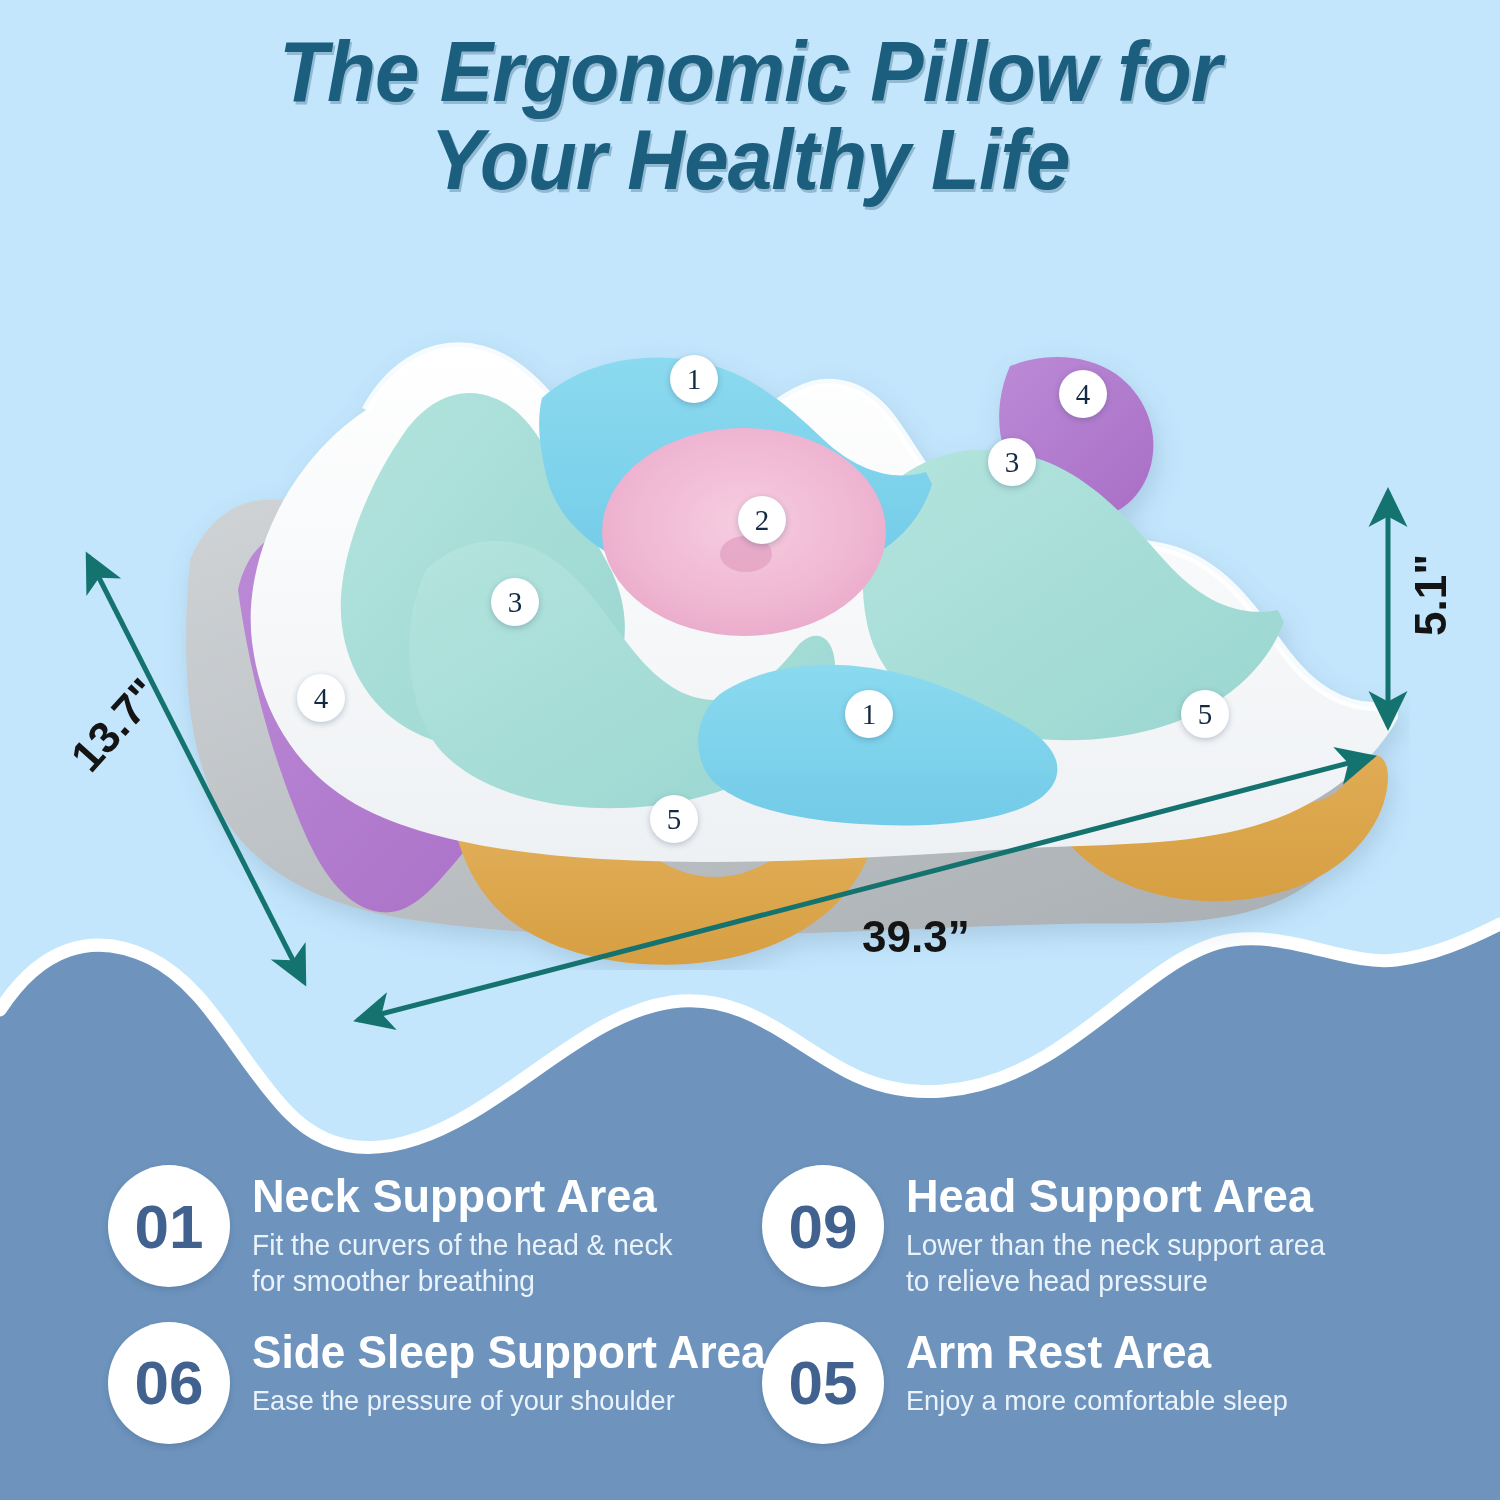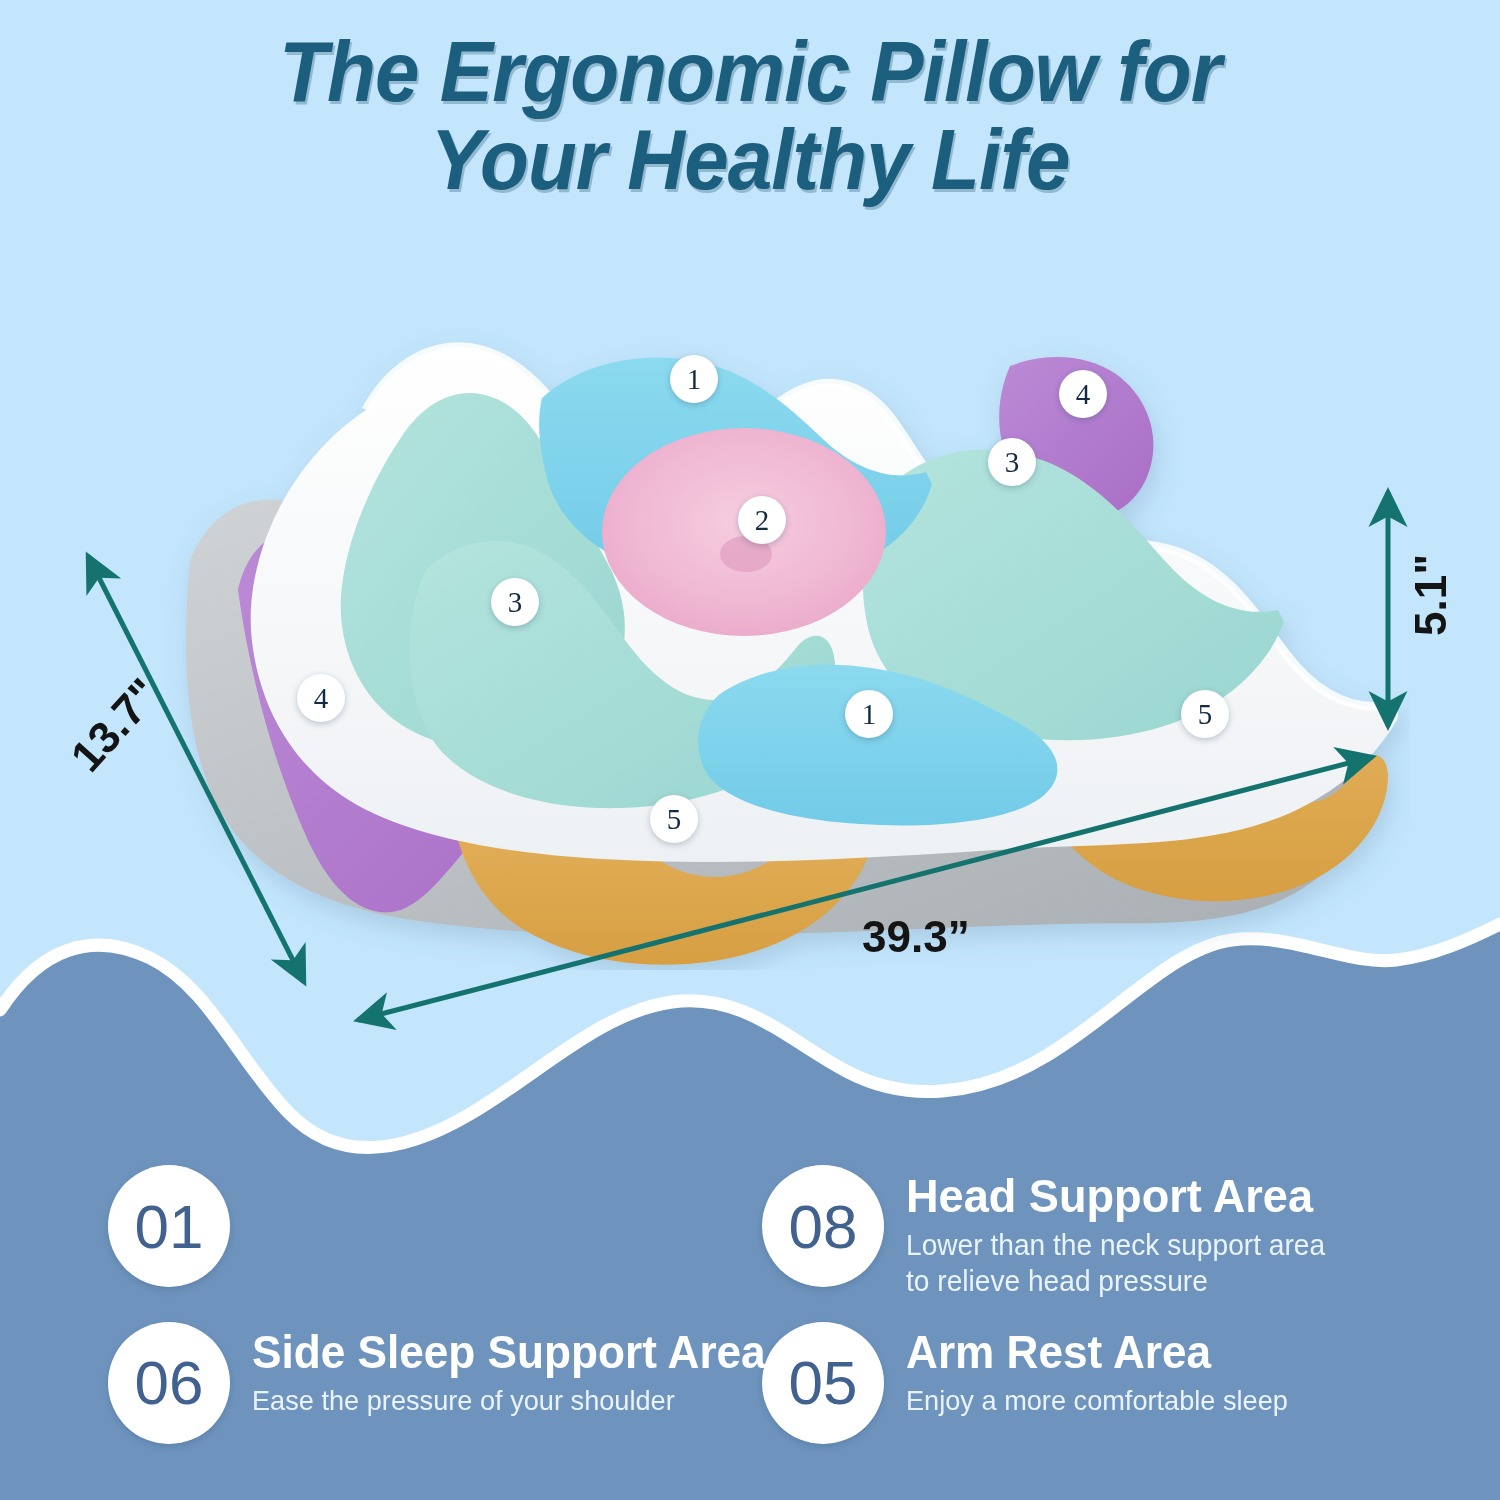--- a/index.html
+++ b/index.html
@@ -112,21 +112,21 @@
   .feature-card.col2 { padding-left: 22px; }
   .feature-num-circle {
     flex: none;
     width: 122px; height: 122px;
     border-radius: 50%;
     background: #ffffff;
     display: flex;
     align-items: center;
     justify-content: center;
     font-family: "Liberation Sans", sans-serif;
-    font-weight: normal;
+    font-weight: bold;
     font-size: 62px;
     color: #41618f;
     box-shadow: 0 3px 7px rgba(30,55,85,0.18);
   }
   .feature-text {
     padding-left: 22px;
     padding-top: 6px;
   }
   .feature-title {
     display: block;
@@ -345,25 +345,30 @@
   <div class="dim-label" id="dim-label-width">39.3”</div>
   <div class="dim-label" id="dim-label-depth">13.7"</div>
   <div class="dim-label" id="dim-label-height">5.1"</div>
 
   <div id="features">
 
     <div class="feature-card">
       <div class="feature-num-circle">
         <span>01</span>
       </div>
+      <div class="feature-text">
+        <span class="feature-title">Neck Support Area</span>
+        <span class="feature-desc">Fit the curvers of the head &amp; neck
+for smoother breathing</span>
+      </div>
     </div>
 
     <div class="feature-card col2">
       <div class="feature-num-circle">
-        <span>08</span>
+        <span>09</span>
       </div>
       <div class="feature-text">
         <span class="feature-title">Head Support Area</span>
         <span class="feature-desc">Lower than the neck support area
 to relieve head pressure</span>
       </div>
     </div>
 
     <div class="feature-card row2">
       <div class="feature-num-circle">

